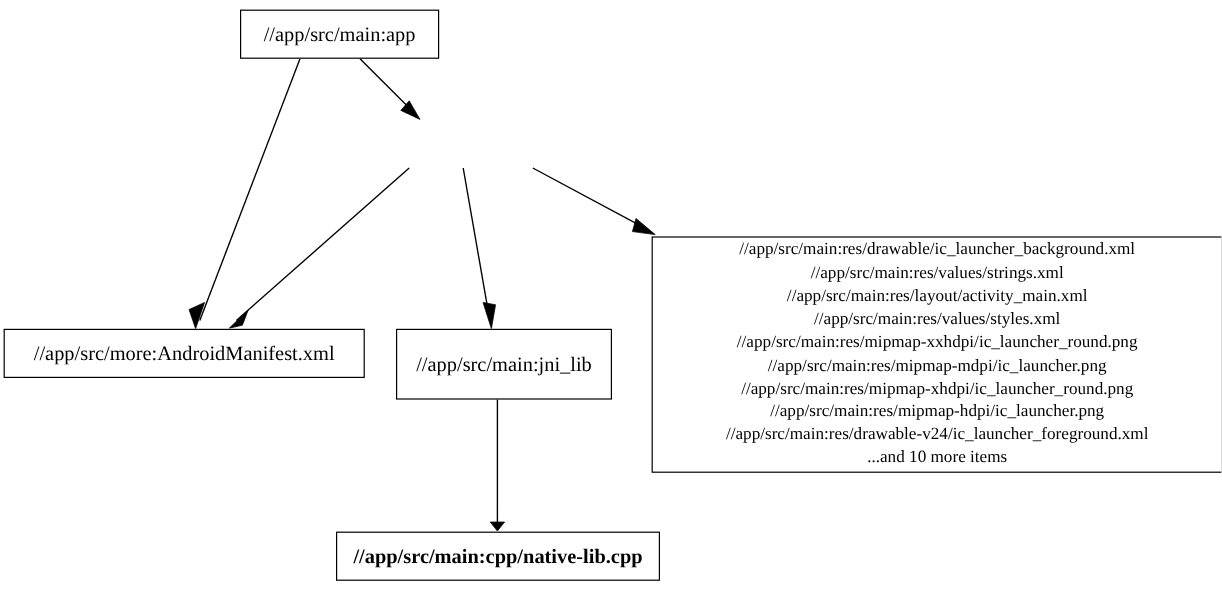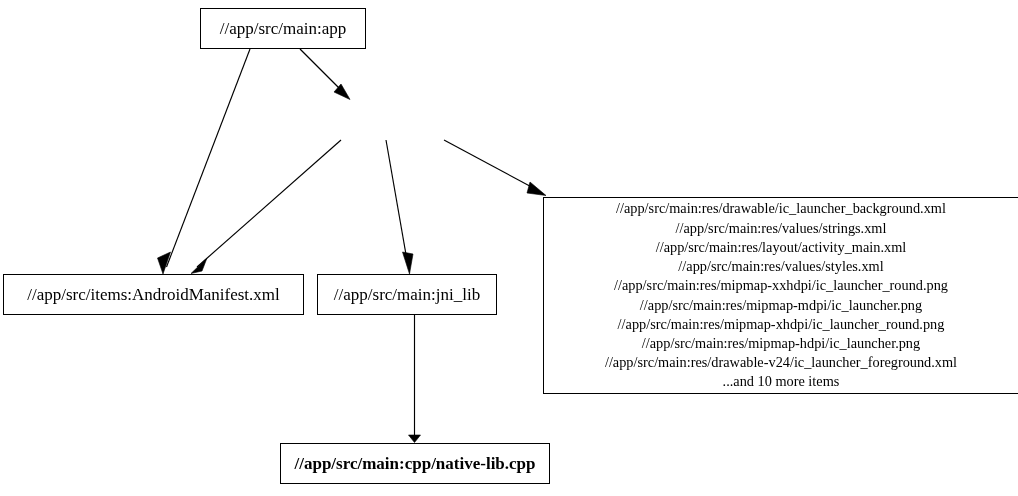--- a/index.html
+++ b/index.html
@@ -91,24 +91,24 @@
       <polygon class="arrow-head" points="408.5,435 414.5,442.5 420.5,435"></polygon>
     </g>
   </svg>
 
   <div class="node-box" style="left:200px; top:8px; width:166px; height:41px;">
     <span class="node-label">//app/src/main:app</span>
   </div>
 
 
   <div class="node-box" style="left:3px; top:274px; width:301px; height:41px;">
-    <span class="node-label">//app/src/items:AndroidManifest.xml</span>
+    <span class="node-label">//app/src/more:AndroidManifest.xml</span>
   </div>
 
-  <div class="node-box" style="left:317px; top:274px; width:180px; height:41px;">
+  <div class="node-box" style="left:330px; top:274px; width:180px; height:59px;">
     <span class="node-label">//app/src/main:jni_lib</span>
   </div>
 
   <div class="node-box" style="left:531px; top:197px; width:476px; height:197px;margin-left:12px;">
     <span class="node-label multi-label">//app/src/main:res/drawable/ic_launcher_background.xml
 //app/src/main:res/values/strings.xml
 //app/src/main:res/layout/activity_main.xml
 //app/src/main:res/values/styles.xml
 //app/src/main:res/mipmap-xxhdpi/ic_launcher_round.png
 //app/src/main:res/mipmap-mdpi/ic_launcher.png

